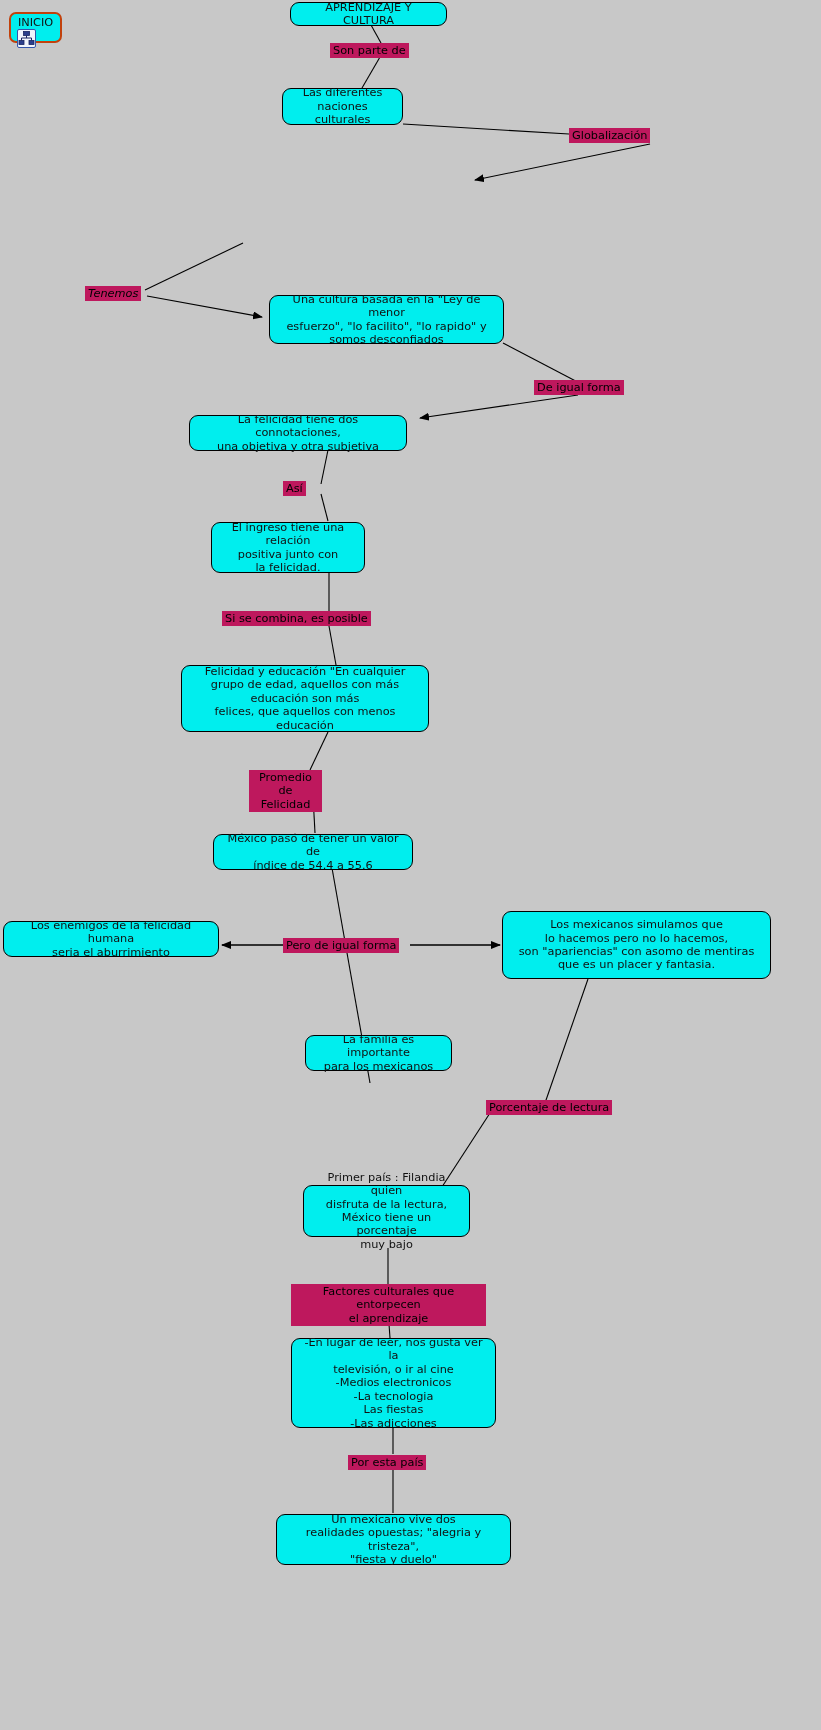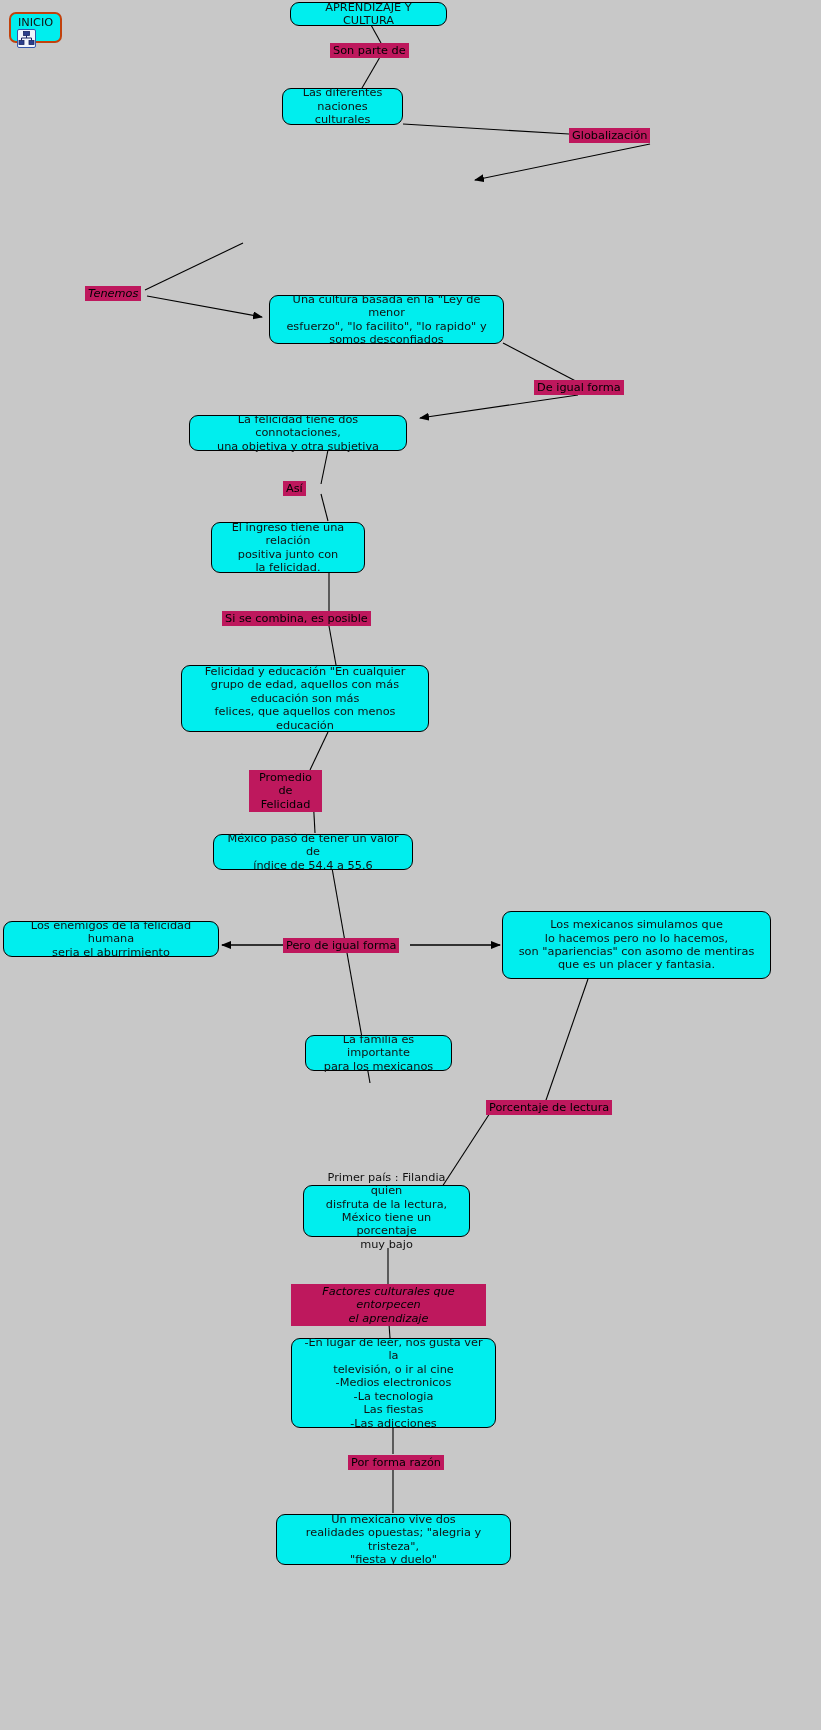--- a/index.html
+++ b/index.html
@@ -221,18 +221,18 @@
 
   <div class="linklabel" style="left:222px; top:611px;">Si se combina, es posible</div>
 
   <div class="linklabel" style="left:249px; top:770px; width:73px;">Promedio de
 Felicidad</div>
 
   <div class="linklabel" style="left:283px; top:938px;">Pero de igual forma</div>
 
   <div class="linklabel" style="left:486px; top:1100px;">Porcentaje de lectura</div>
 
-  <div class="linklabel" style="left:291px; top:1284px; width:195px;font-style:italic;">Factores culturales que entorpecen
+  <div class="linklabel" style="left:291px; top:1284px; width:195px;">Factores culturales que entorpecen
 el aprendizaje</div>
 
-  <div class="linklabel" style="left:348px; top:1455px;">Por forma razón</div>
+  <div class="linklabel" style="left:348px; top:1455px;">Por esta país</div>
 
 </div>
 
 </body></html>

